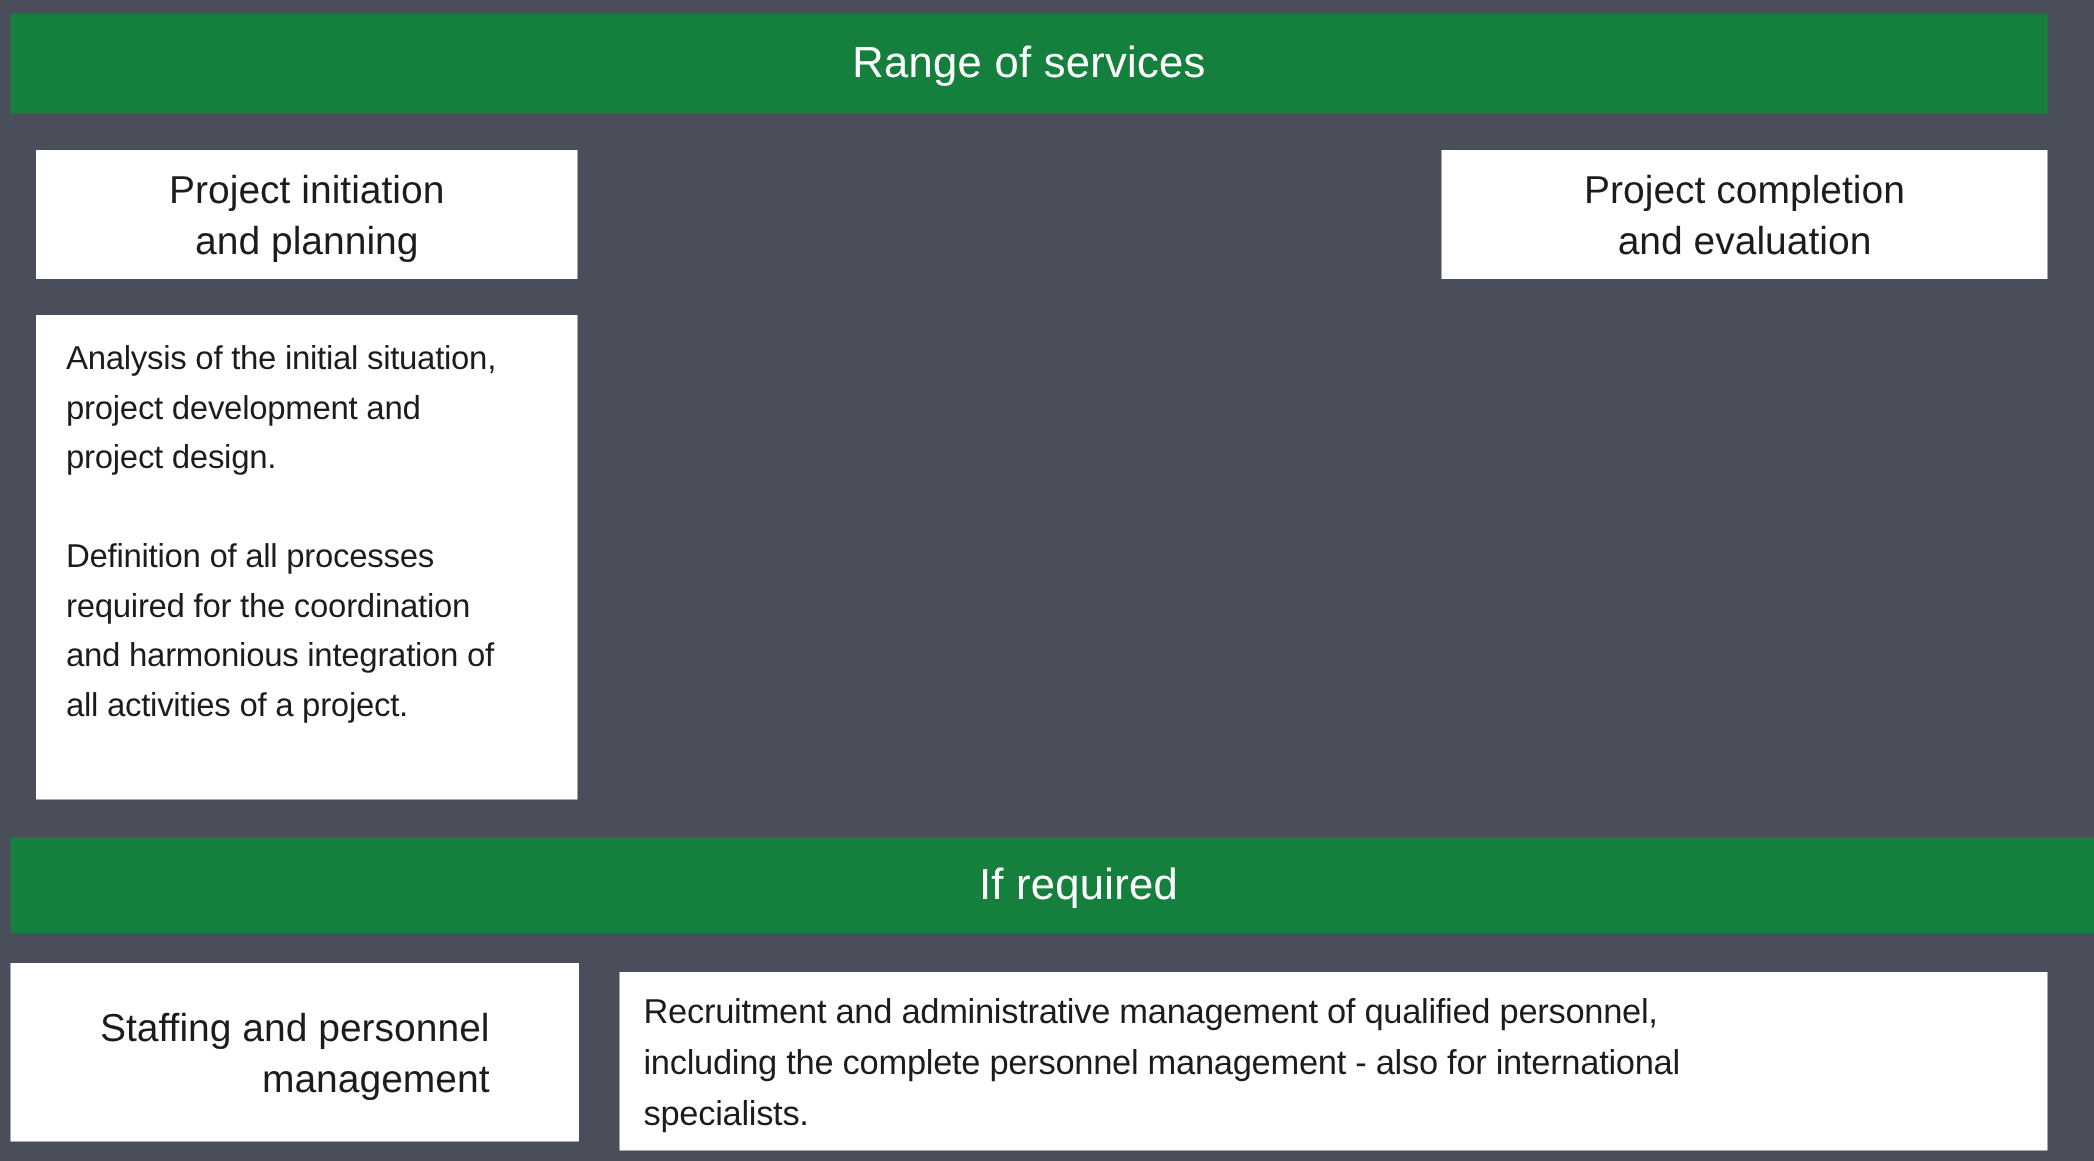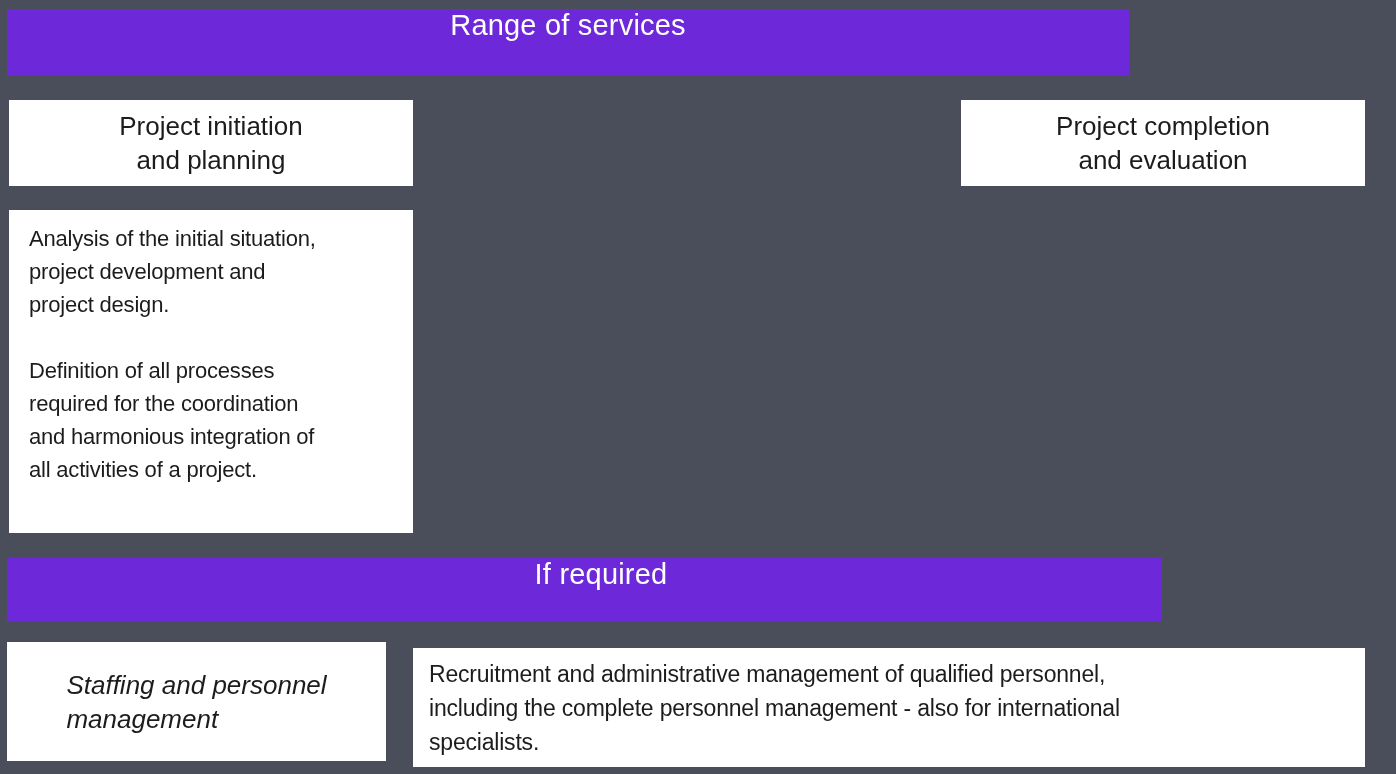--- a/index.html
+++ b/index.html
@@ -9,60 +9,59 @@
     font-family: "Liberation Sans", sans-serif;
     overflow: hidden;
   }
   .canvas {
     position: relative;
     width: 1396px; height: 774px;
     background: #4a4e5a;
   }
   .banner {
     position: absolute;
-    left: 7px; width: 1122px;
-    background: #6d28d9;
+    left: 7px; width: 1358px;
+    background: #15803d;
     color: #ffffff;
-    display: flex; justify-content: center;
+    display: flex; align-items: center; justify-content: center;
     font-size: 29px;
     letter-spacing: 0.2px;
   }
   .banner-services { top: 9px; height: 67px; }
   .banner-required { top: 558px; height: 64px; padding-left: 33px; }
   .whitebox {
     position: absolute;
     background: #ffffff;
     color: #1c1c1c;
     box-sizing: border-box;
     overflow: hidden;
   }
-  .col-1 { left: 9px;   width: 404px; }
+  .col-1 { left: 24px;   width: 361px; }
   .col-2 { left: 484px; width: 404px; }
   .col-3 { left: 961px; width: 404px; }
   .hdr-box {
     top: 100px; height: 86px;
     display: flex; align-items: center; justify-content: center;
     text-align: center;
     font-size: 26px; line-height: 34px;
     white-space: pre-line;
   }
   .body-box {
     top: 210px; height: 323px;
     font-size: 22px; line-height: 33px;
     letter-spacing: -0.2px;
     padding: 12px 14px 0 20px;
     white-space: pre-line;
   }
   .staff-box {
     top: 642px; left: 7px; width: 379px; height: 119px;
     display: flex; align-items: center; justify-content: center;
-    text-align: left;
+    text-align: right;
     font-size: 26px; line-height: 34px;
     white-space: pre-line;
-    font-style: italic;
   }
   .recruit-box {
     top: 648px; left: 413px; width: 952px; height: 119px;
     font-size: 23px; line-height: 34px;
     letter-spacing: -0.2px;
     padding: 9px 18px 0 16px;
     white-space: pre-line;
   }
 </style>
 </head>

